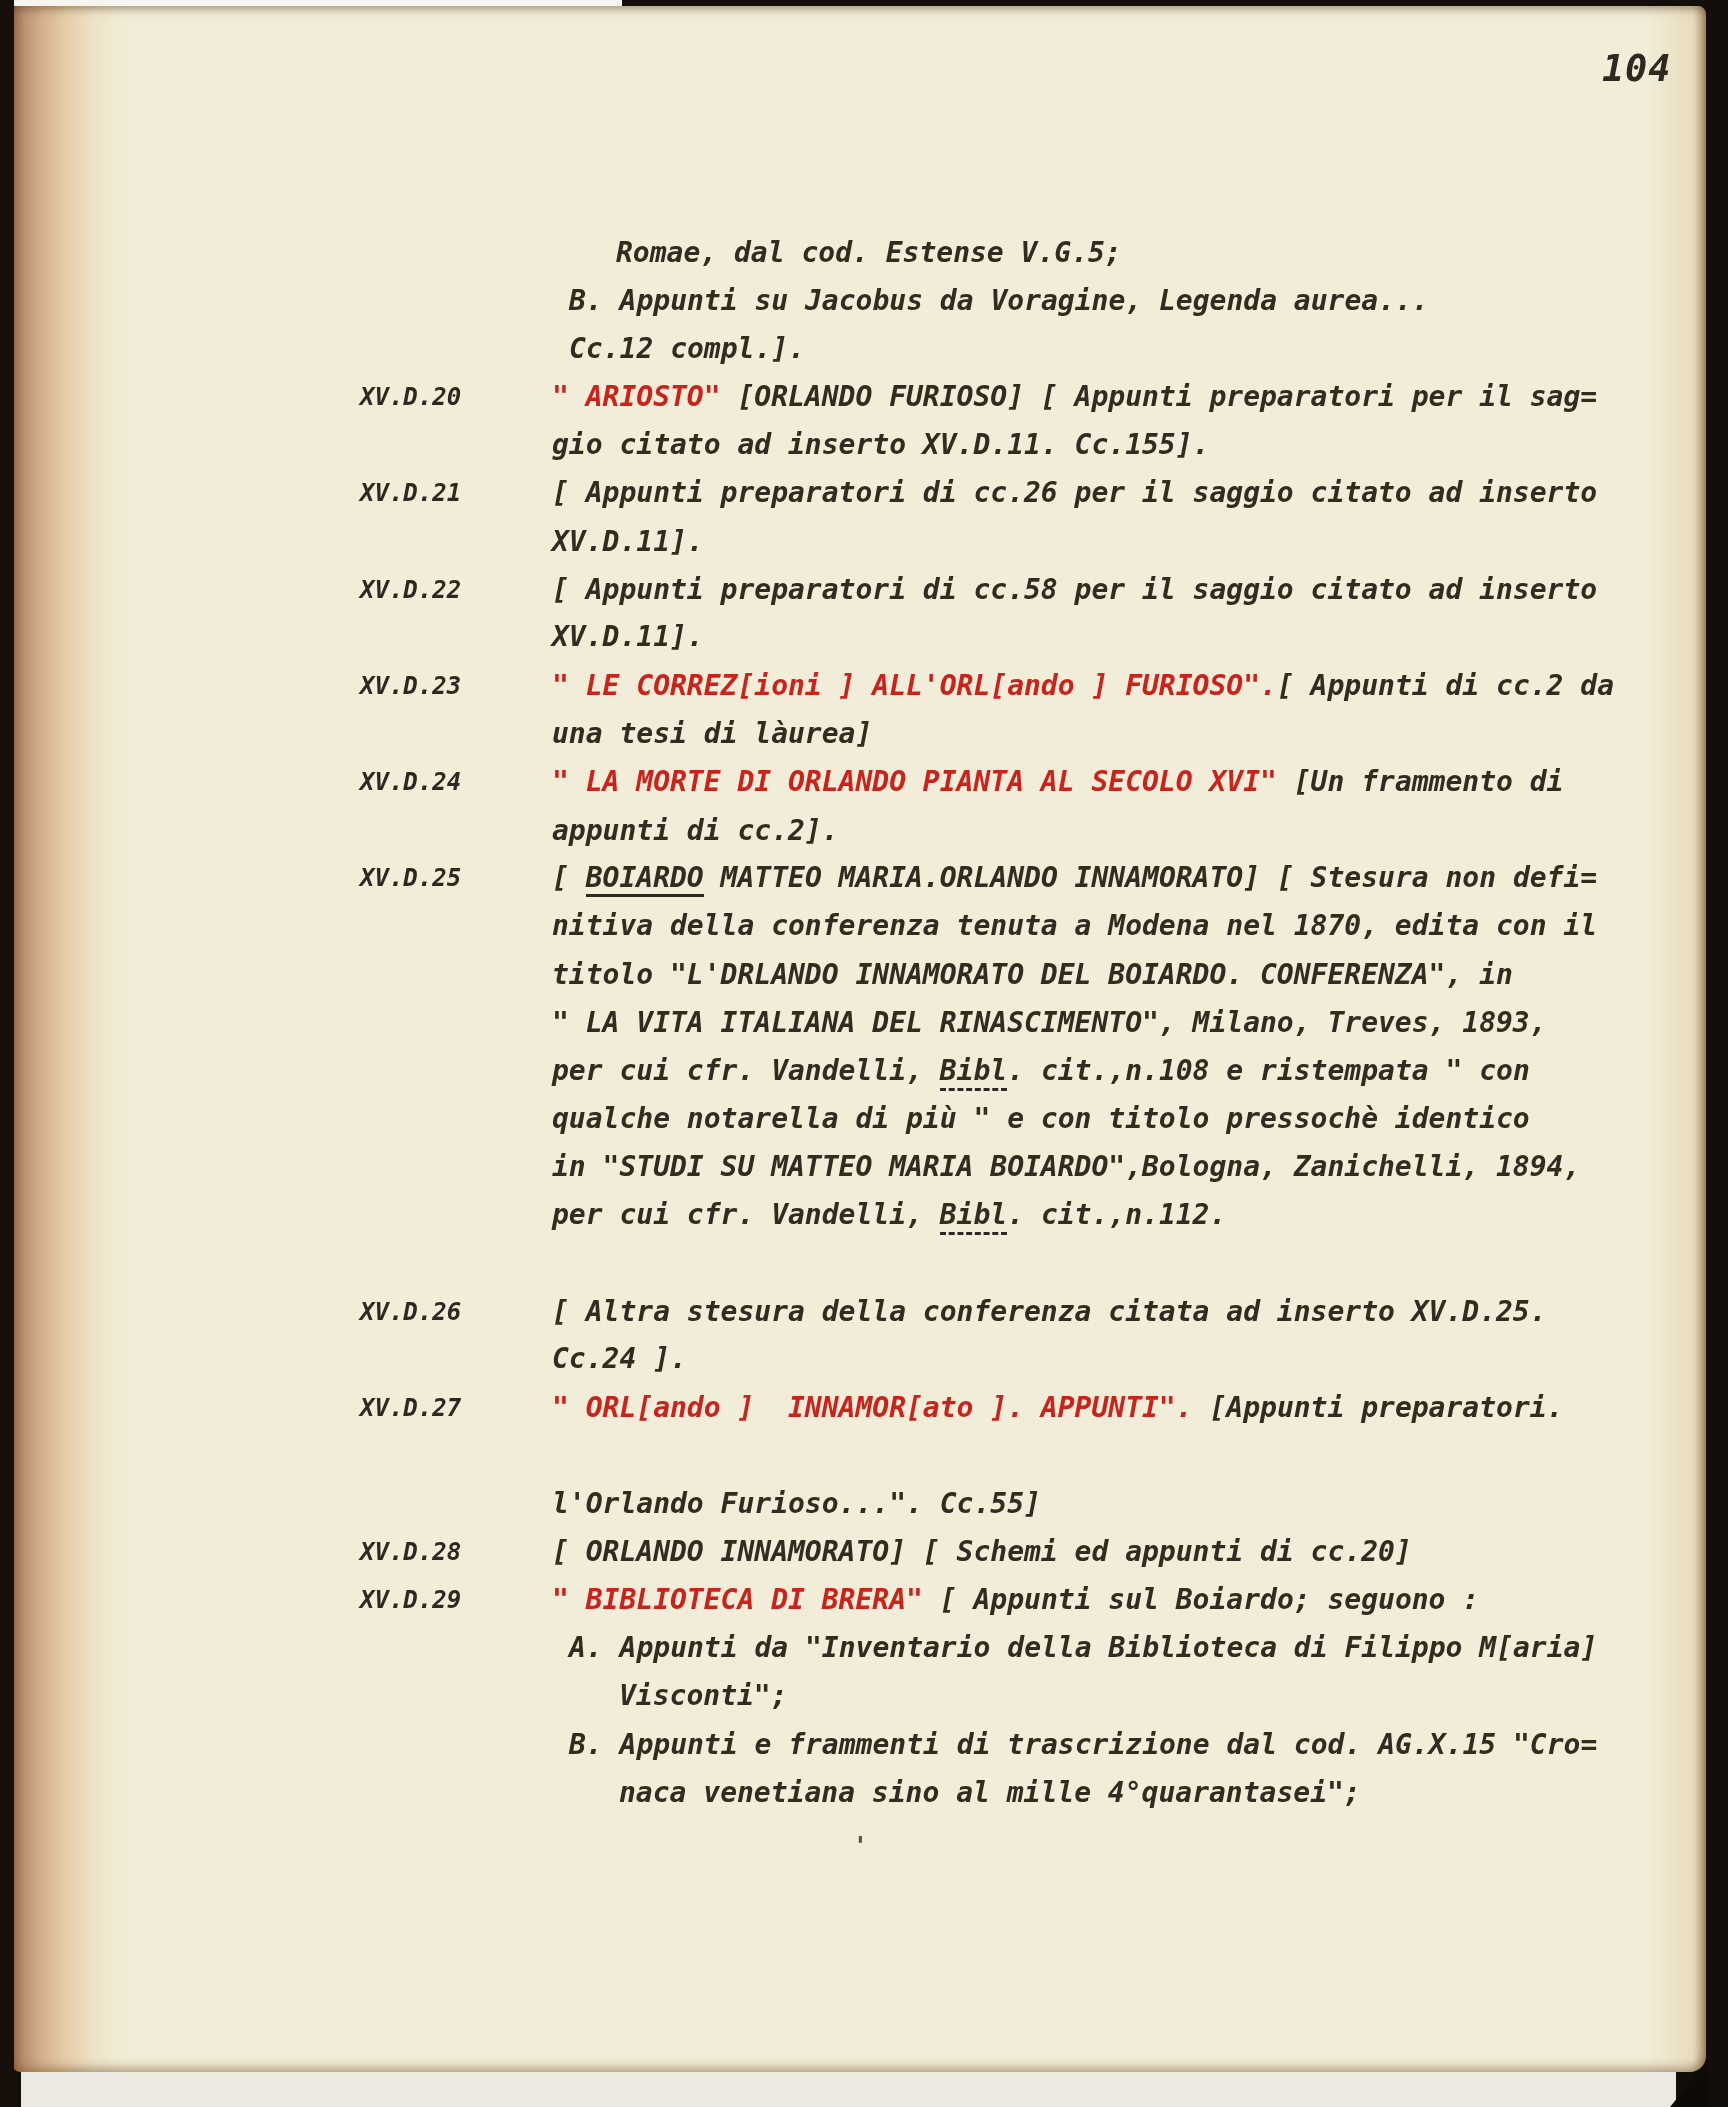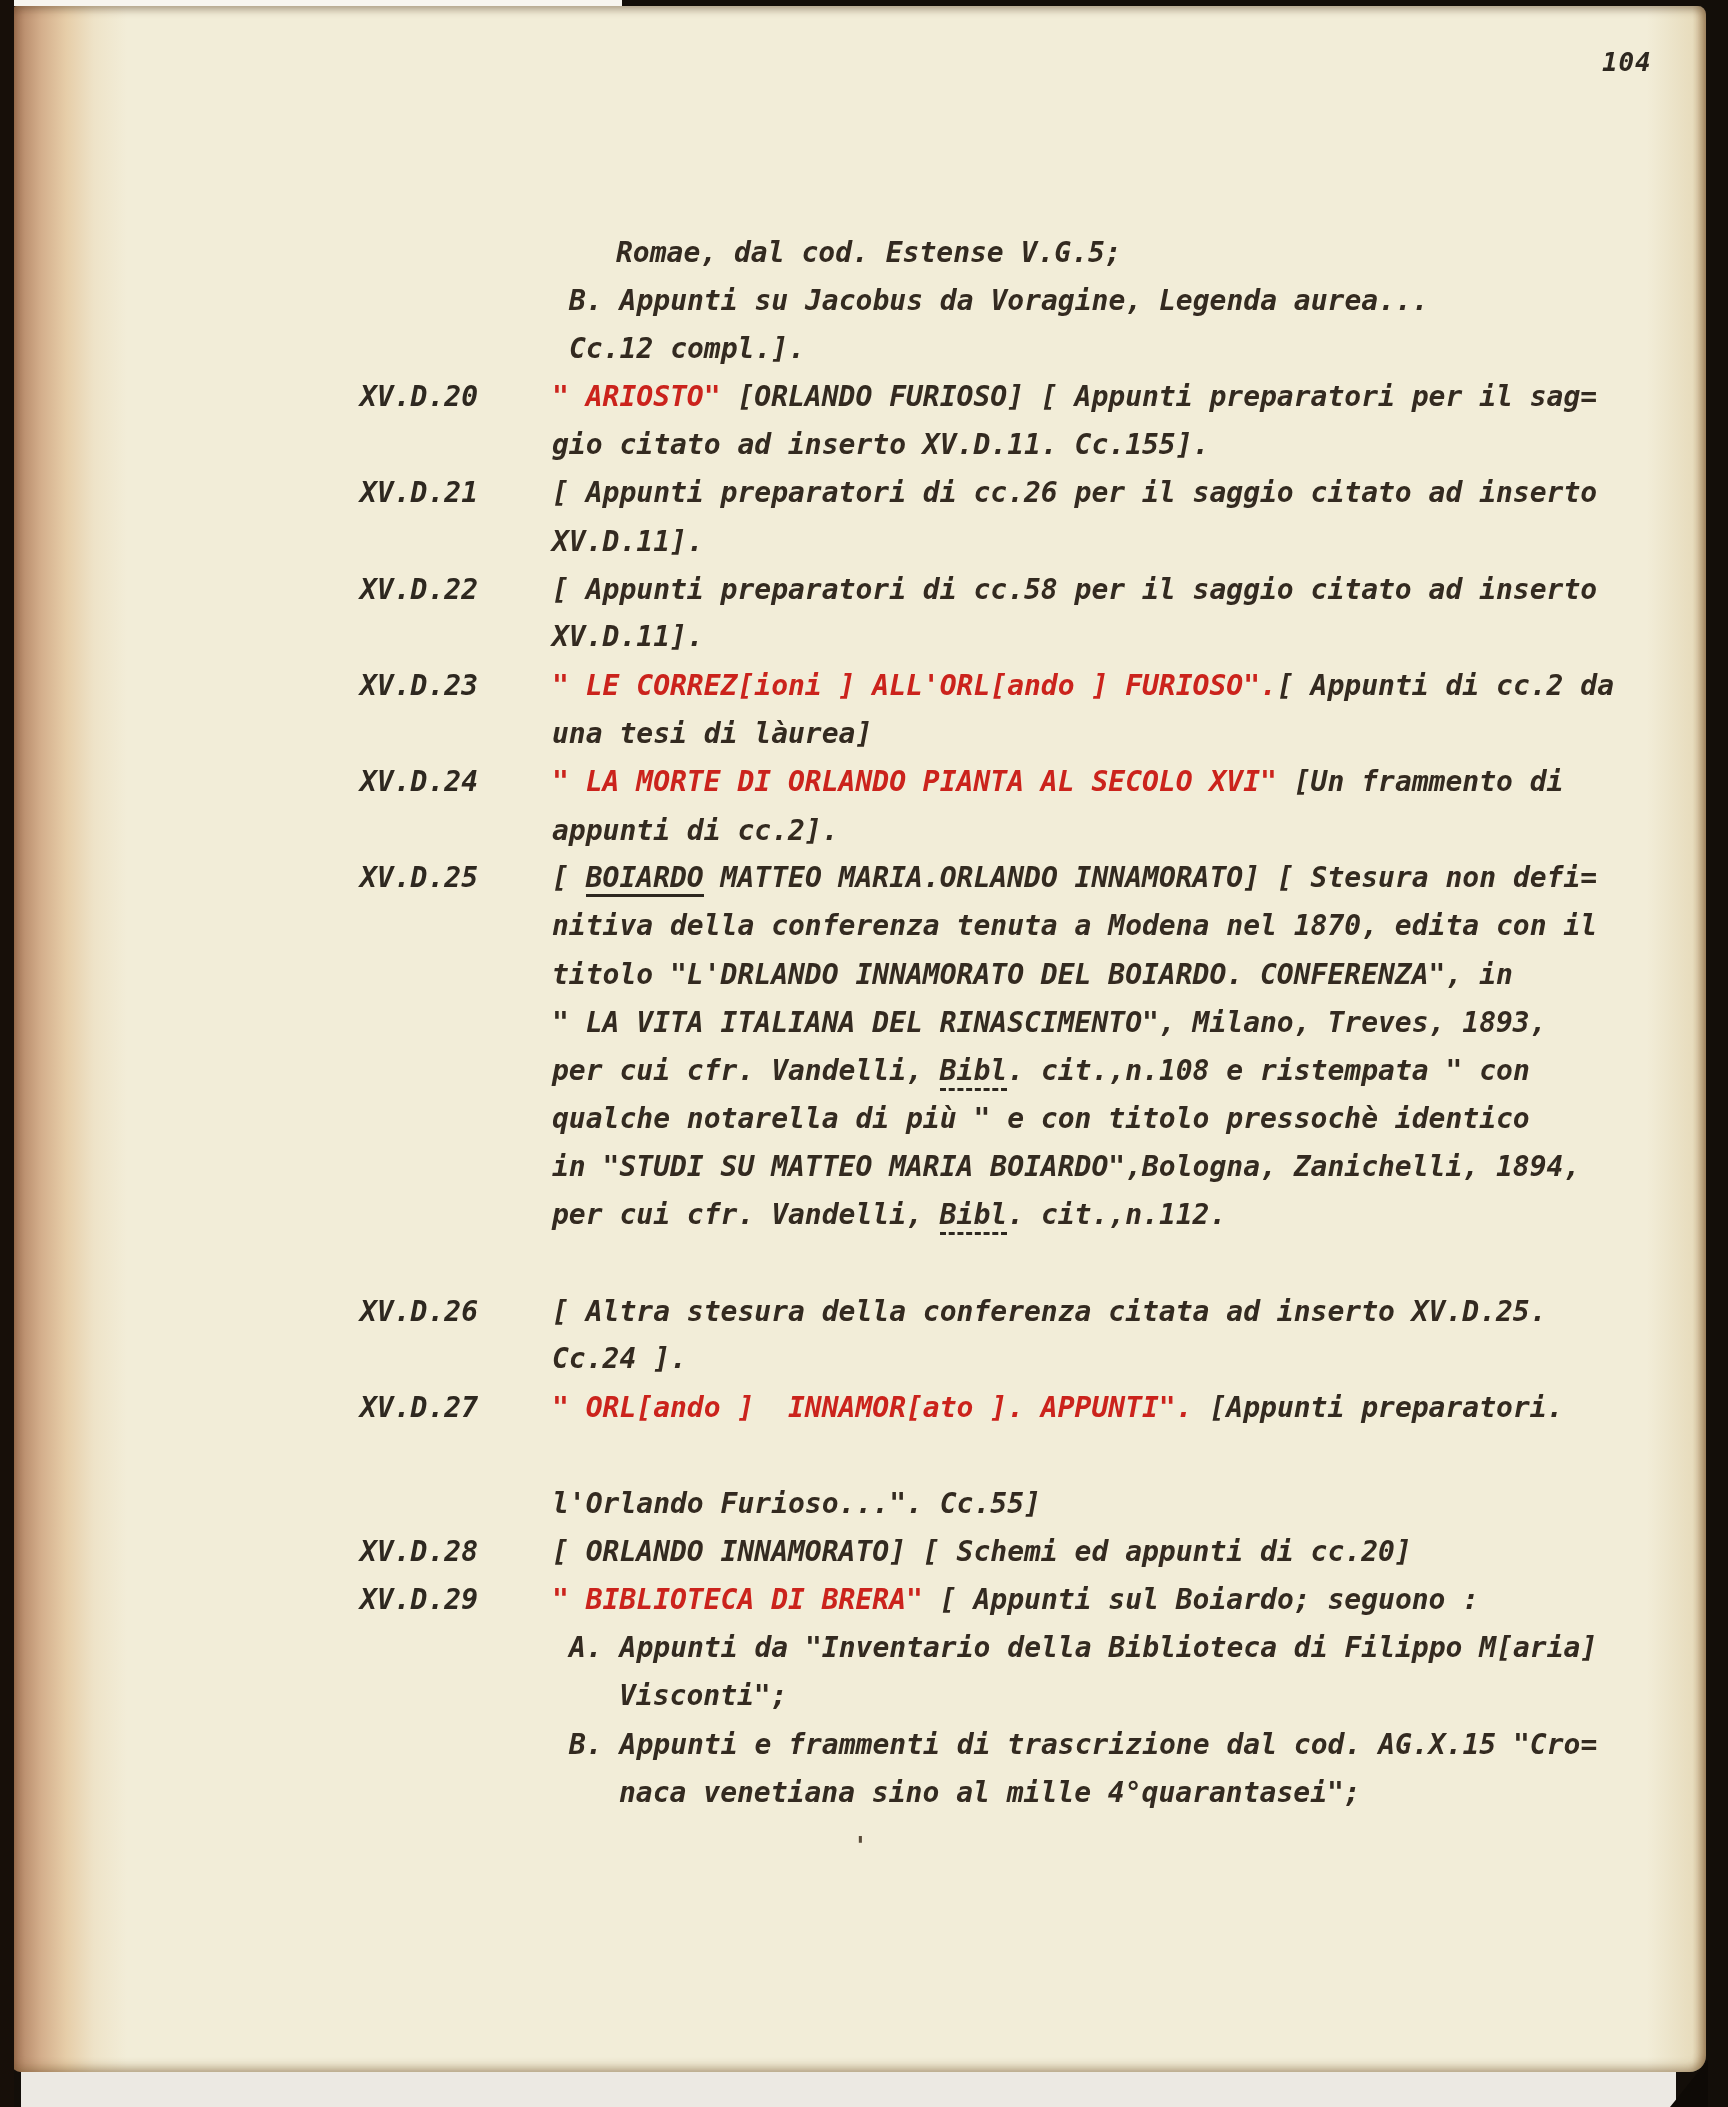--- a/index.html
+++ b/index.html
@@ -46,28 +46,28 @@
   
   .binding {
     position: absolute; left: 0; top: 0; width: 14px; height: 2107px;
     background: repeating-linear-gradient(180deg,
       #261811 0px, #140d08 45px, #30201４ 90px,
       #1a100a 131px, #0f0a06 188px, #261811 245px);
     background-color: #170f09;
   }
   .page-number {
     position: absolute; left: 1602px; top: 47px;
-    font-size: 26px; font-style: italic; font-weight: bold;
+    font-size: 37px; font-style: italic; font-weight: bold;
     color: #2e2820; letter-spacing: 0.8px;
   }
   .text-layer { position: absolute; left: 0; top: 0; width: 1408px; height: 2107px; }
   .line { position: absolute; left: 0; width: 1728px; height: 41px; line-height: 36px; white-space: pre; }
   .label {
     position: absolute; left: 360px;
-    font-size: 28px; font-style: italic; font-weight: bold; color: #2e2820;
+    font-size: 24px; font-style: italic; font-weight: bold; color: #2e2820;
   }
   .text {
     position: absolute;
     font-size: 28px; font-style: italic; font-weight: bold; color: #332a20;
   }
   .seg-red { color: #cb231c; }
   .u-solid { border-bottom: 3.3px solid #2e2820; padding-bottom: 0; }
   .u-dashed { border-bottom: 3.3px dashed #2e2820; padding-bottom: 0.8px; }
   .stray-mark {
     position: absolute; left: 853px; top: 1831px;

